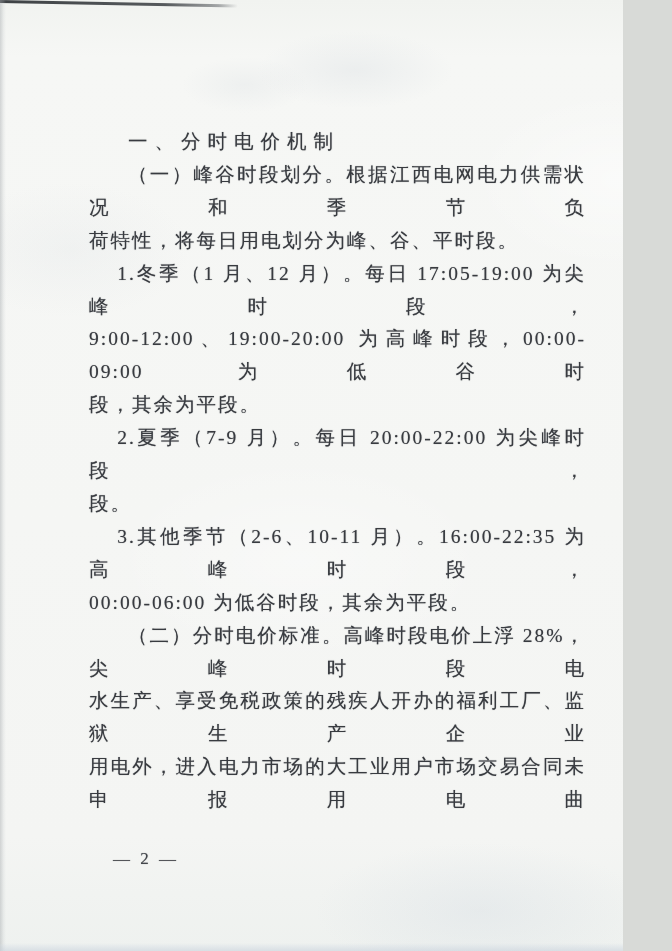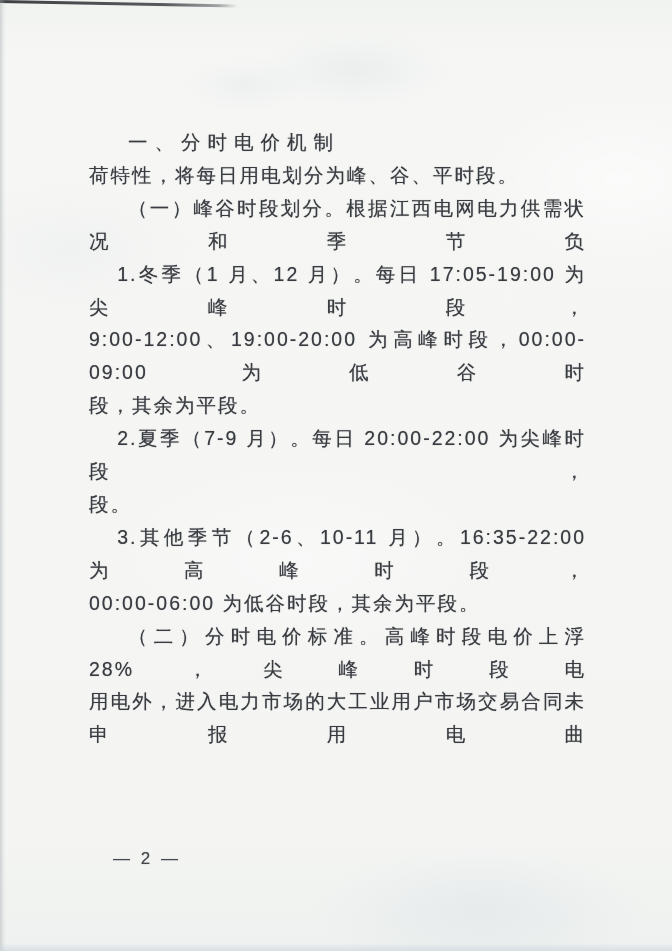--- a/index.html
+++ b/index.html
@@ -2,25 +2,25 @@
 <html><head>
 <meta charset="utf-8">
 <style>
   html, body {
     margin: 0;
     padding: 0;
     background: #d8dad7;
   }
   .scan-page {
     position: relative;
-    width: 672px;
+    width: 623px;
     height: 951px;
     overflow: hidden;
     background: linear-gradient(180deg, #f1f3f0 0%, #f6f7f5 6%, #f5f6f4 55%, #f4f5f3 88%, #eef1ef 100%);
-    font-family: Liberation Sans, sans-serif;
+    font-family: Liberation Serif, serif;
   }
   
   .scan-page::before {
     content: "";
     position: absolute;
     inset: 0;
     pointer-events: none;
     background:
       radial-gradient(ellipse 140px 55px at 355px 70px, rgba(198,206,214,0.22), transparent 70%),
       radial-gradient(ellipse 90px 40px at 245px 85px, rgba(200,207,214,0.18), transparent 70%),
@@ -93,29 +93,30 @@
 <body>
 
 <div class="scan-page">
 
   <div class="edge-top"></div>
   <div class="edge-left"></div>
   <div class="edge-bottom"></div>
 
   <div class="body-text">
     <div class="ln ind heading">一、分时电价机制</div>
+    <div class="ln ind fill">（一）峰谷时段划分。根据江西电网电力供需状况和季节负</div>
     <div class="ln">荷特性，将每日用电划分为峰、谷、平时段。</div>
-    <div class="ln ind fill">（一）峰谷时段划分。根据江西电网电力供需状况和季节负</div>
     <div class="ln ind-num fill">1.冬季（1 月、12 月）。每日 17:05-19:00 为尖峰时段，</div>
     <div class="ln fill">9:00-12:00、19:00-20:00 为高峰时段，00:00-09:00 为低谷时</div>
     <div class="ln">段，其余为平段。</div>
     <div class="ln ind-num fill">2.夏季（7-9 月）。每日 20:00-22:00 为尖峰时段，</div>
     <div class="ln">段。</div>
-    <div class="ln ind-num fill">3.其他季节（2-6、10-11 月）。16:35-22:00 为高峰时段，</div>
+    <div class="ln ind-num fill">3.其他季节（2-6、10-11 月）。16:00-22:35 为高峰时段，</div>
     <div class="ln">00:00-06:00 为低谷时段，其余为平段。</div>
     <div class="ln ind fill">（二）分时电价标准。高峰时段电价上浮 28%，尖峰时段电</div>
+    <div class="ln fill">水生产、享受免税政策的残疾人开办的福利工厂、监狱生产企业</div>
     <div class="ln fill">用电外，进入电力市场的大工业用户市场交易合同未申报用电曲</div>
 
   </div>
 
   <div class="page-number">— 2 —</div>
 
 </div>
 
 </body></html>

